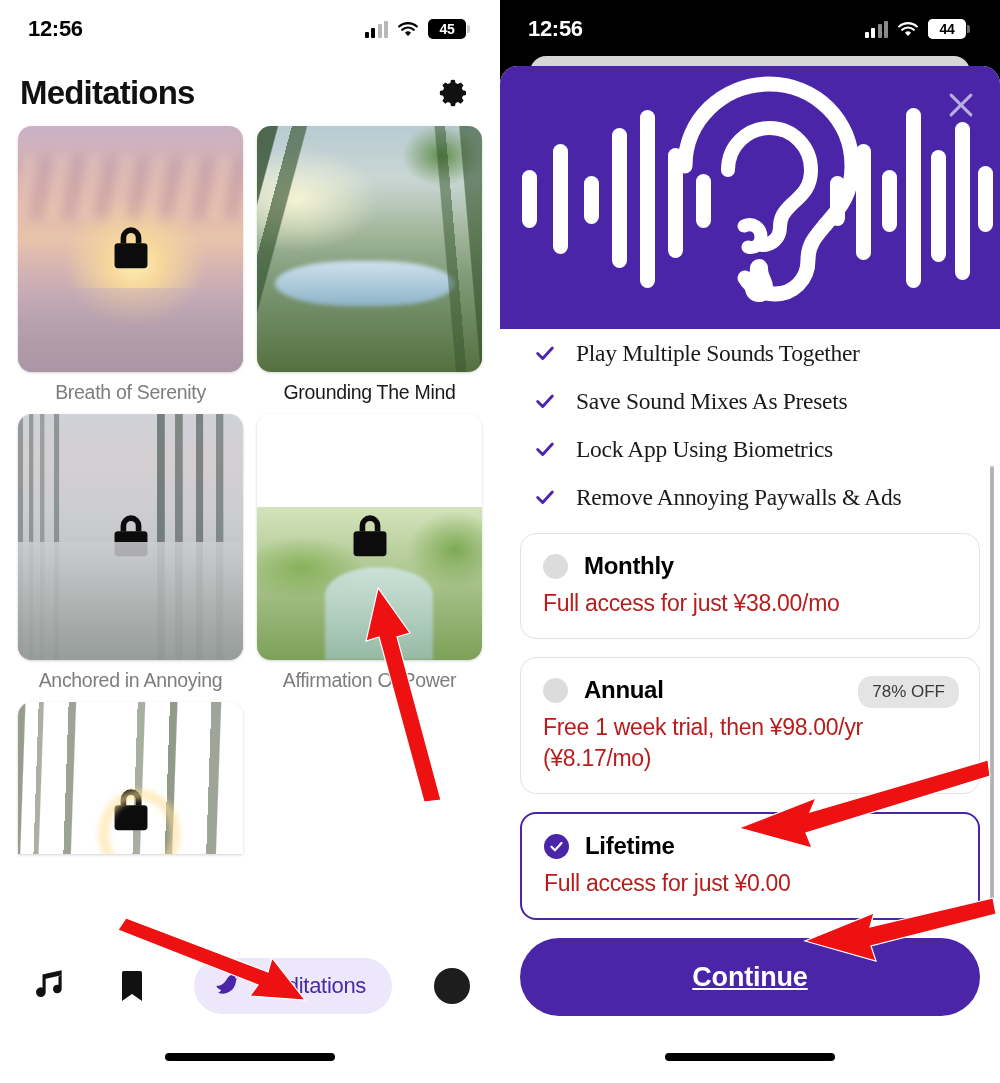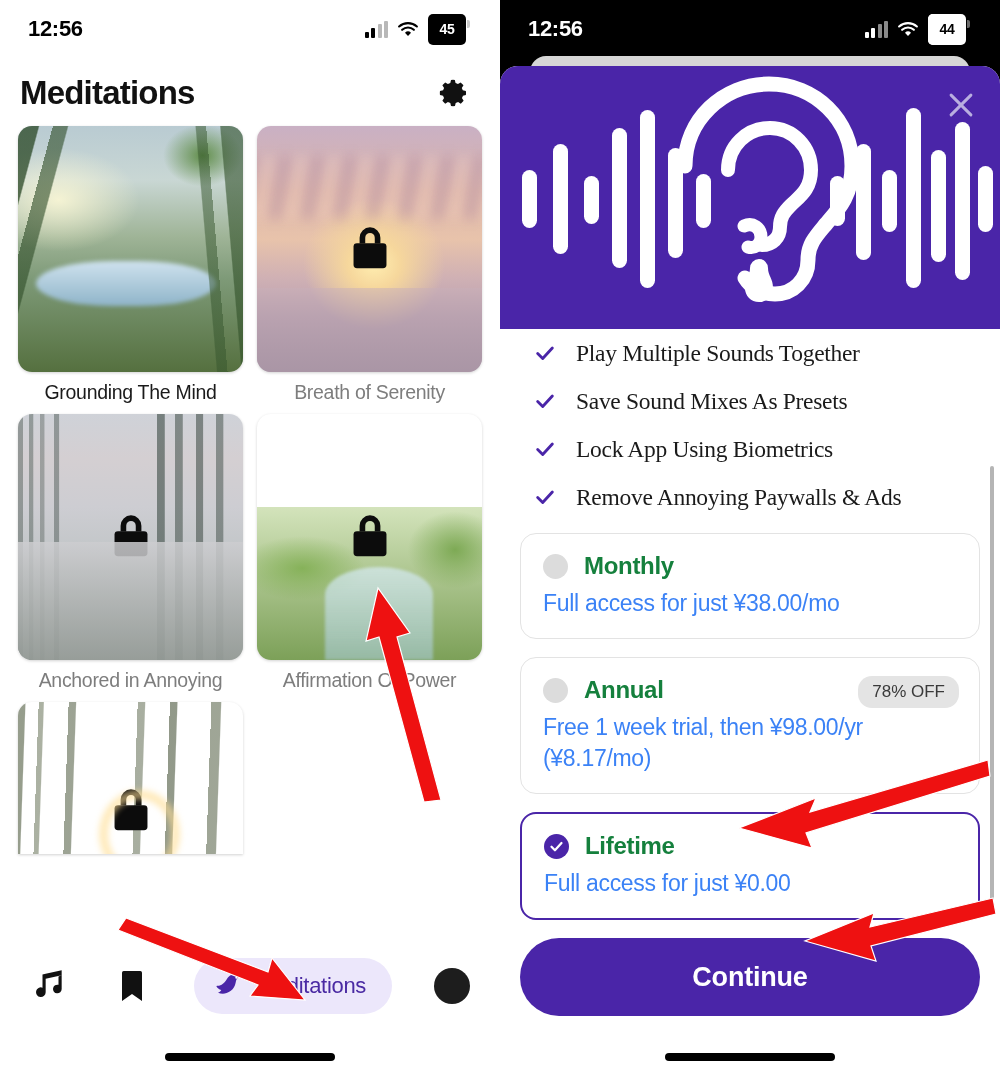--- a/index.html
+++ b/index.html
@@ -27,21 +27,21 @@
   .sb-time { font-size:22px; font-weight:700; letter-spacing:-0.3px; color:#000; }
   .sb-right { display:flex; align-items:center; gap:9px; }
   .cell-bars { display:flex; align-items:flex-end; gap:2.5px; height:17px; }
   .cell-bars i { width:4px; background:#000; border-radius:1px; display:block; }
   .cell-bars i:nth-child(1){ height:6px; }
   .cell-bars i:nth-child(2){ height:10px; }
   .cell-bars i:nth-child(3){ height:14px; background:#b8b8b8;}
   .cell-bars i:nth-child(4){ height:17px; background:#b8b8b8;}
   .wifi-ic { width:22px; height:17px; position:relative; }
   .batt {
-    width:38px; height:31px; border-radius:5px; background:#000;
+    width:38px; height:20px; border-radius:5px; background:#000;
     display:flex; align-items:center; justify-content:center;
     position:relative;
   }
   .batt .fill { position:absolute; left:0; top:0; bottom:0; background:#000; border-radius:5px 0 0 5px;}
   .batt span { font-size:14px; font-weight:700; color:#fff; position:relative; z-index:2; letter-spacing:-0.4px;}
   .batt:after{ content:""; position:absolute; right:-4px; top:6px; width:3px; height:8px;
               background:#c9c9c9; border-radius:0 2px 2px 0; }
 
   .page-title-row {
     display:flex; align-items:center; justify-content:space-between;
@@ -214,32 +214,32 @@
   .plans { padding:12px 20px 0 20px; }
   .plan {
     border:1.5px solid #e3e3e3; border-radius:16px;
     padding:18px 22px 20px 22px; margin-bottom:18px; position:relative;
     background:#fff; cursor:pointer;
   }
   .plan.selected { border:2.5px solid #4a25a8; }
   .plan-top { display:flex; align-items:center; gap:16px; }
   .radio { width:25px; height:25px; border-radius:50%; background:#dcdcdc; flex:none; }
   .radio.on { background:#4a25a8; display:flex; align-items:center; justify-content:center; }
-  .plan-name { font-size:24px; font-weight:600; color:#15803d; letter-spacing:-0.3px; }
-  .plan-desc { font-size:23px; color:#3b82f6; margin-top:8px; line-height:1.32; letter-spacing:-0.3px;}
+  .plan-name { font-size:24px; font-weight:600; color:#000000; letter-spacing:-0.3px; }
+  .plan-desc { font-size:23px; color:#b91c1c; margin-top:8px; line-height:1.32; letter-spacing:-0.3px;}
   .badge {
     position:absolute; right:20px; top:18px;
     background:#e4e4e4; border-radius:14px; padding:6px 14px;
     font-size:17px; color:#3a3a3a; font-weight:500;
   }
   .continue-btn {
     margin:0 20px; height:78px; background:#4a25a8; border-radius:40px;
     display:flex; align-items:center; justify-content:center; cursor:pointer;
   }
-  .continue-label { font-size:27px; font-weight:700; color:#fff; letter-spacing:-0.2px; }
+  .continue-label { font-size:27px; font-weight:700; color:#fff; letter-spacing:-0.2px;text-decoration:underline; }
   .legal {
     display:flex; align-items:center; justify-content:center; gap:12px;
     margin-top:26px; font-size:19.5px; color:#2a2a2a; letter-spacing:-0.2px;
   }
   .legal span { cursor:pointer; }
   .legal .dot { cursor:default; color:#555; }
   .scrollbar {
     position:absolute; right:6px; top:400px; width:4px; height:440px;
     background:#b5b5b5; border-radius:3px;
   }
@@ -288,34 +288,34 @@
       <span class="gear-btn">
         <svg viewBox="0 0 24 24" width="34" height="34">
             <path fill="#111" d="M12 8.2a3.8 3.8 0 1 0 0 7.6 3.8 3.8 0 0 0 0-7.6Zm9.1 5.2.1-1.4-.1-1.4-2.2-.5a6.9 6.9 0 0 0-.7-1.7l1.2-1.9-2-2-1.9 1.2a6.9 6.9 0 0 0-1.7-.7L13.3 2.8 12 2.7l-1.4.1-.5 2.2a6.9 6.9 0 0 0-1.7.7L6.5 4.5l-2 2 1.2 1.9a6.9 6.9 0 0 0-.7 1.7l-2.2.5-.1 1.4.1 1.4 2.2.5c.16.6.4 1.17.7 1.7l-1.2 1.9 2 2 1.9-1.2c.53.3 1.1.54 1.7.7l.5 2.2 1.4.1 1.4-.1.5-2.2c.6-.16 1.17-.4 1.7-.7l1.9 1.2 2-2-1.2-1.9c.3-.53.54-1.1.7-1.7Z"></path>
           </svg>
       </span>
     </div>
 
     <div class="grid">
 
       <div class="card">
-        <div class="thumb sc-forest"></div>
-        <div class="card-label">Grounding The Mind</div>
-      </div>
-
-      <div class="card">
         <div class="thumb sc-sunset">
           <span class="lock-ic">
             <svg viewBox="0 0 24 26" width="52" height="58">
                 <path fill="#0c0c0c" d="M7.2 10.5V7.8a4.8 4.8 0 0 1 9.6 0v2.7h-2.6V7.8a2.2 2.2 0 0 0-4.4 0v2.7Z"></path>
                 <rect x="4.4" y="10.3" width="15.2" height="11.6" rx="1.6" fill="#0c0c0c"></rect>
               </svg>
           </span>
         </div>
         <div class="card-label locked">Breath of Serenity</div>
+      </div>
+
+      <div class="card">
+        <div class="thumb sc-forest"></div>
+        <div class="card-label">Grounding The Mind</div>
       </div>
 
       <div class="card">
         <div class="thumb sc-mist">
           <span class="lock-ic">
             <svg viewBox="0 0 24 26" width="52" height="58">
                 <path fill="#0c0c0c" d="M7.2 10.5V7.8a4.8 4.8 0 0 1 9.6 0v2.7h-2.6V7.8a2.2 2.2 0 0 0-4.4 0v2.7Z"></path>
                 <rect x="4.4" y="10.3" width="15.2" height="11.6" rx="1.6" fill="#0c0c0c"></rect>
               </svg>
           </span>

